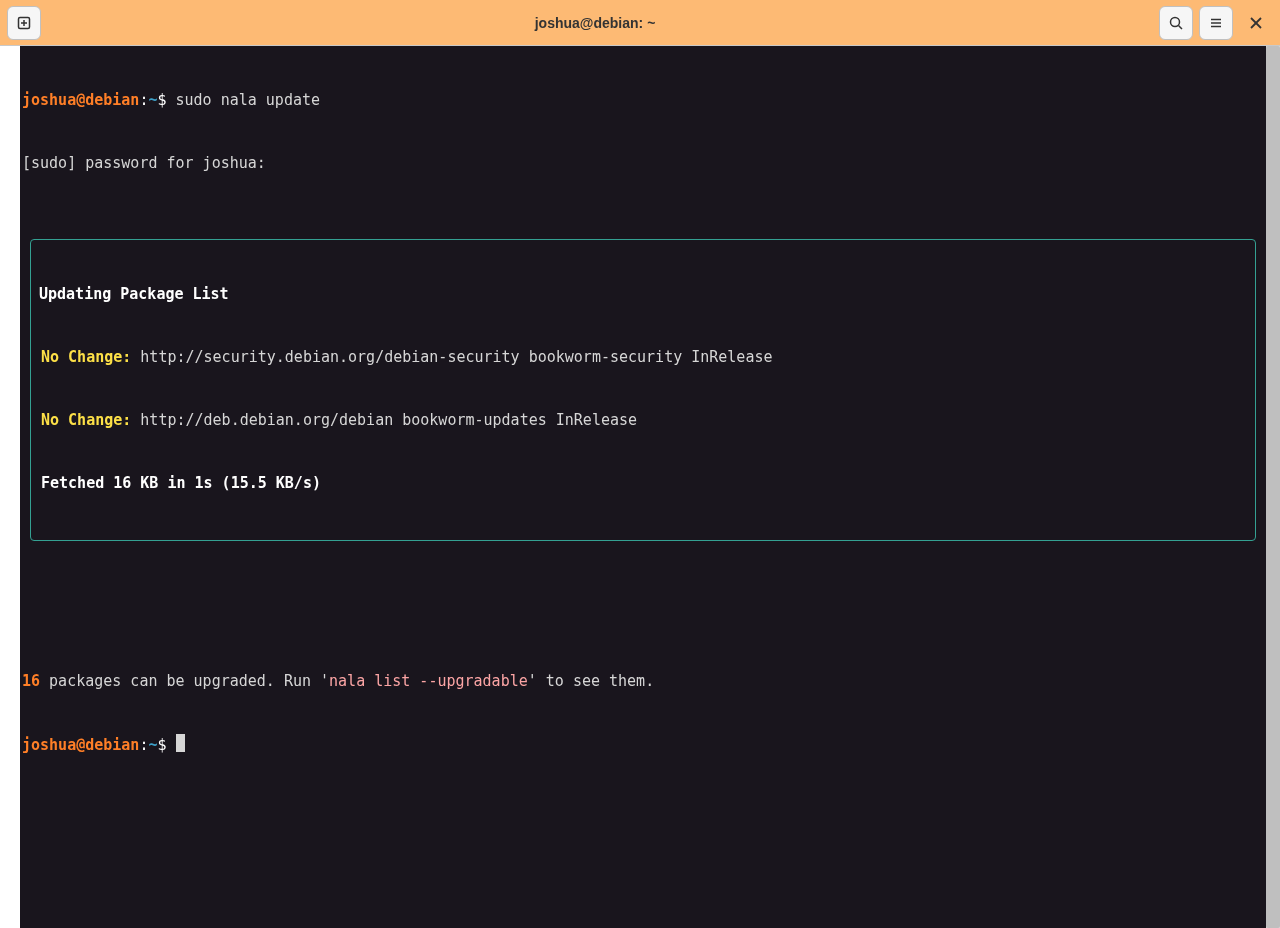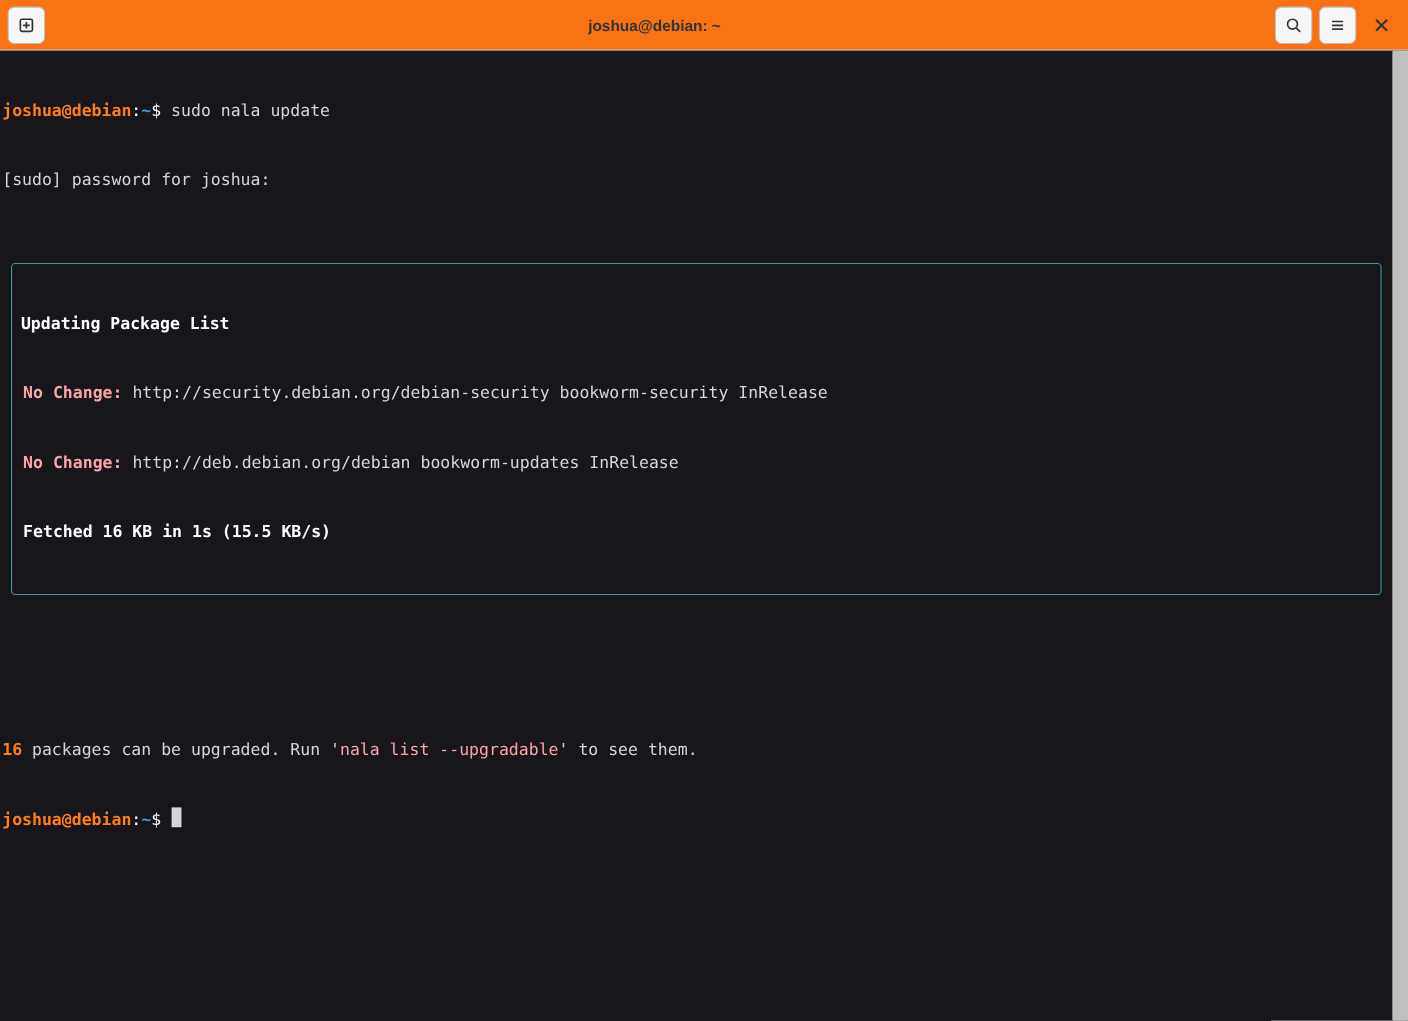--- a/index.html
+++ b/index.html
@@ -2,21 +2,21 @@
 <html><head>
 <meta charset="utf-8">
 <style>
   * { margin:0; padding:0; box-sizing:border-box; }
   html,body { width:1280px; height:928px; overflow:hidden; font-family:sans-serif; }
   body { background:#ffffff; display:flex; flex-direction:column; }
 
   
   .headerbar {
     height:46px;
-    background:#f97316;
+    background:#fdba74;
     border-bottom:1px solid #c9c9c9;
     display:flex; align-items:center;
     padding:0 7px;
     gap:6px;
   }
   .hbtn {
     width:34px; height:34px;
     border:1px solid #c0c0c0;
     border-radius:6px;
     background:#f6f6f6;
@@ -41,20 +41,21 @@
   }
   .hclose svg { width:14px; height:14px; stroke:#333; fill:none; stroke-width:1.8; }
 
   
   .term-wrap {
     flex:1;
     background:#19151d;
     position:relative;
     overflow:hidden;
     display:flex;
+    margin-left:20px;
   }
   .term {
     flex:1;
     padding:2px 2px 0 2px;
     font-family:"DejaVu Sans Mono","Liberation Mono",Menlo,Consolas,monospace;
     font-size:15px;
     line-height:21px;
     color:#d6d6d6;
     white-space:pre;
     overflow:hidden;
@@ -67,21 +68,21 @@
     width:100%;
     height:100%;
     background:#bfbfbf;
     border-radius:2px;
   }
 
   
   .orange { color:#ff7f27; font-weight:bold; }
   .blue   { color:#3ea0c8; font-weight:bold; }
   .teal   { color:#fca5a5; }
-  .cyan   { color:#fca5a5; font-weight:bold;}
+  .cyan   { color:#fde047; font-weight:bold;}
   .bold   { font-weight:bold; }
   .white  { color:#ffffff; }
 
   
   .frame {
     border:1px solid #34a092;
     border-radius:4px;
     margin:2px 8px 4px 8px;
     padding:2px 8px 4px 8px;
     position:relative;

